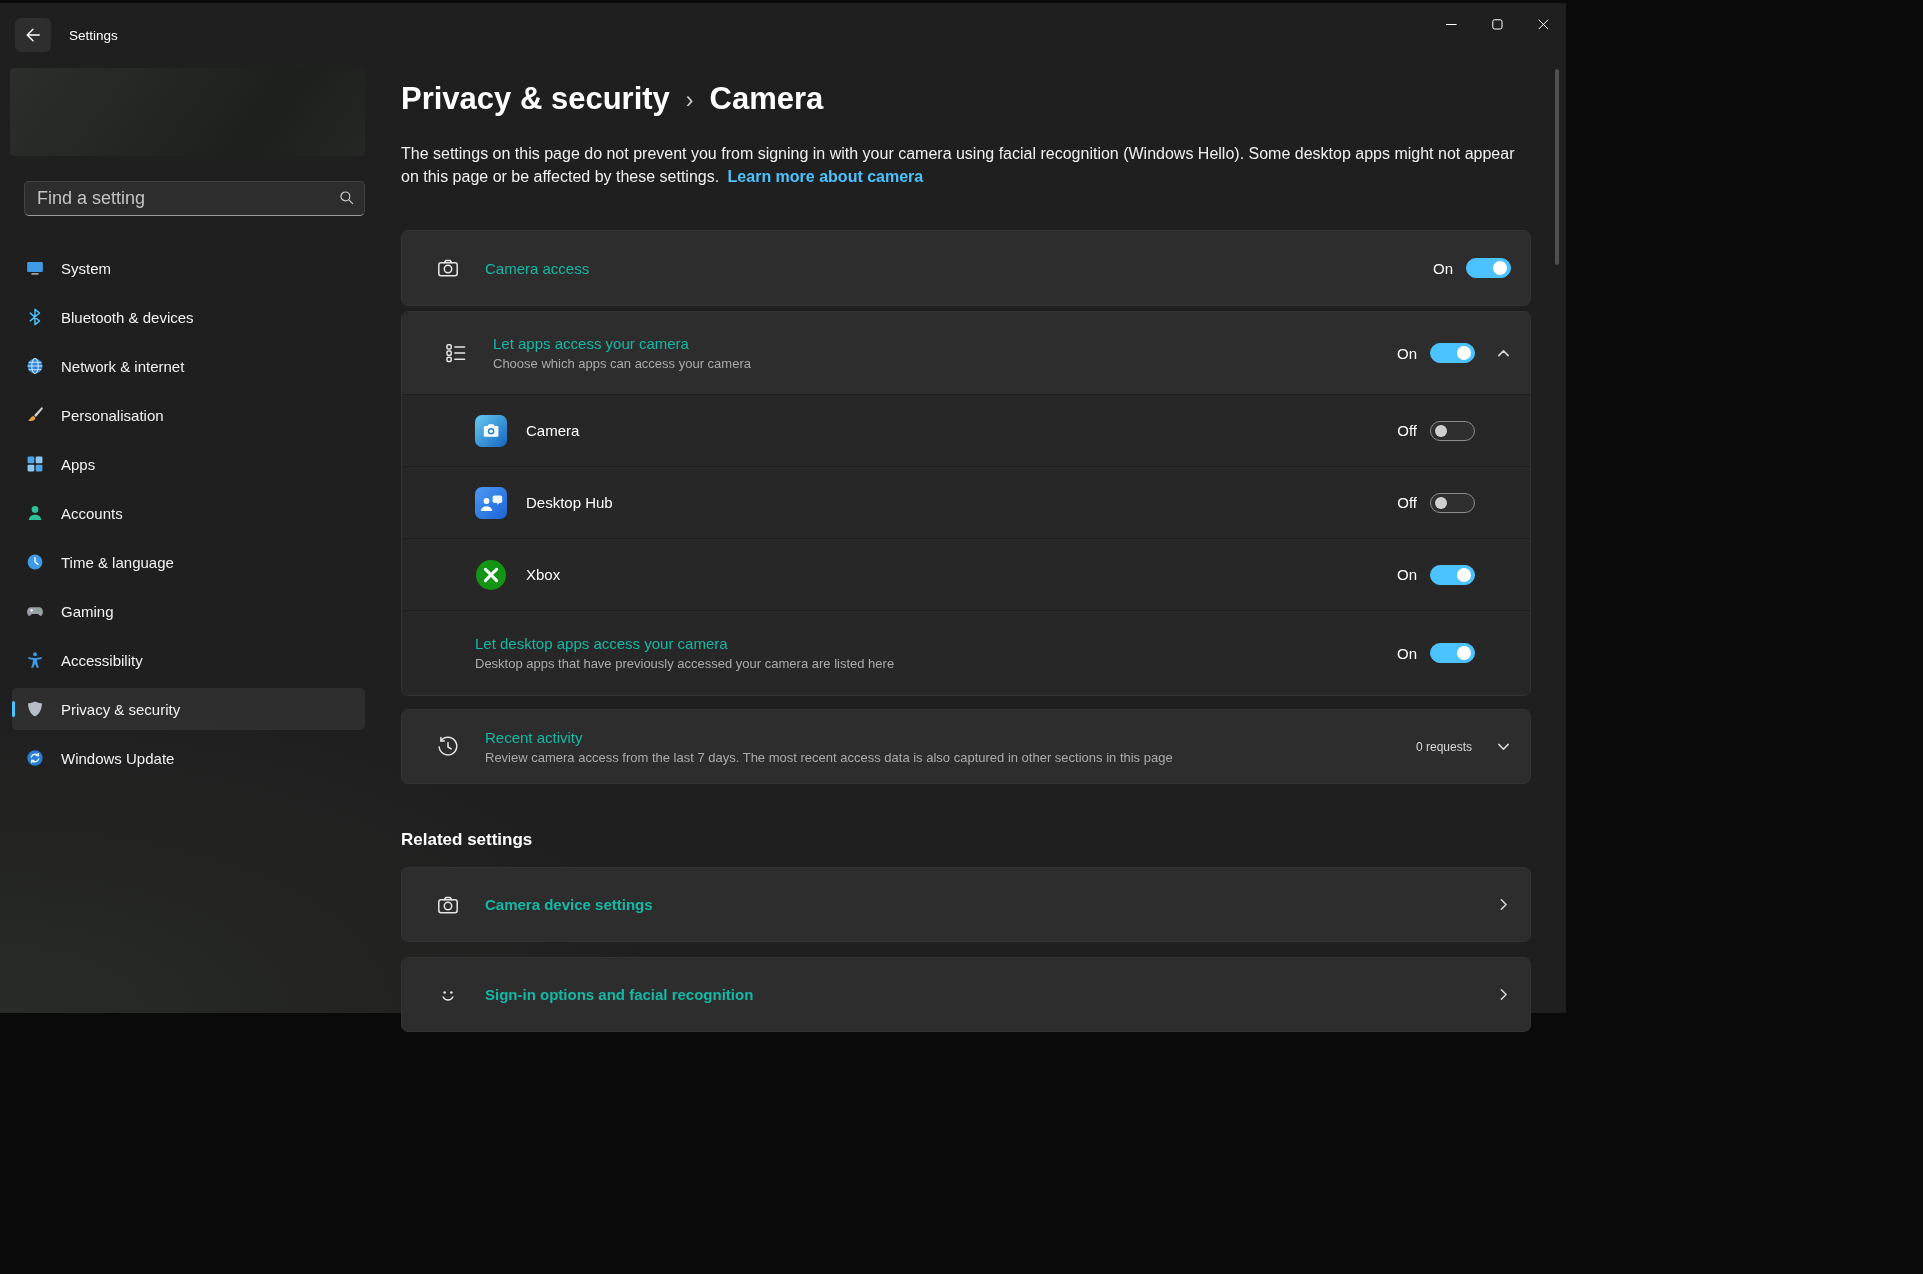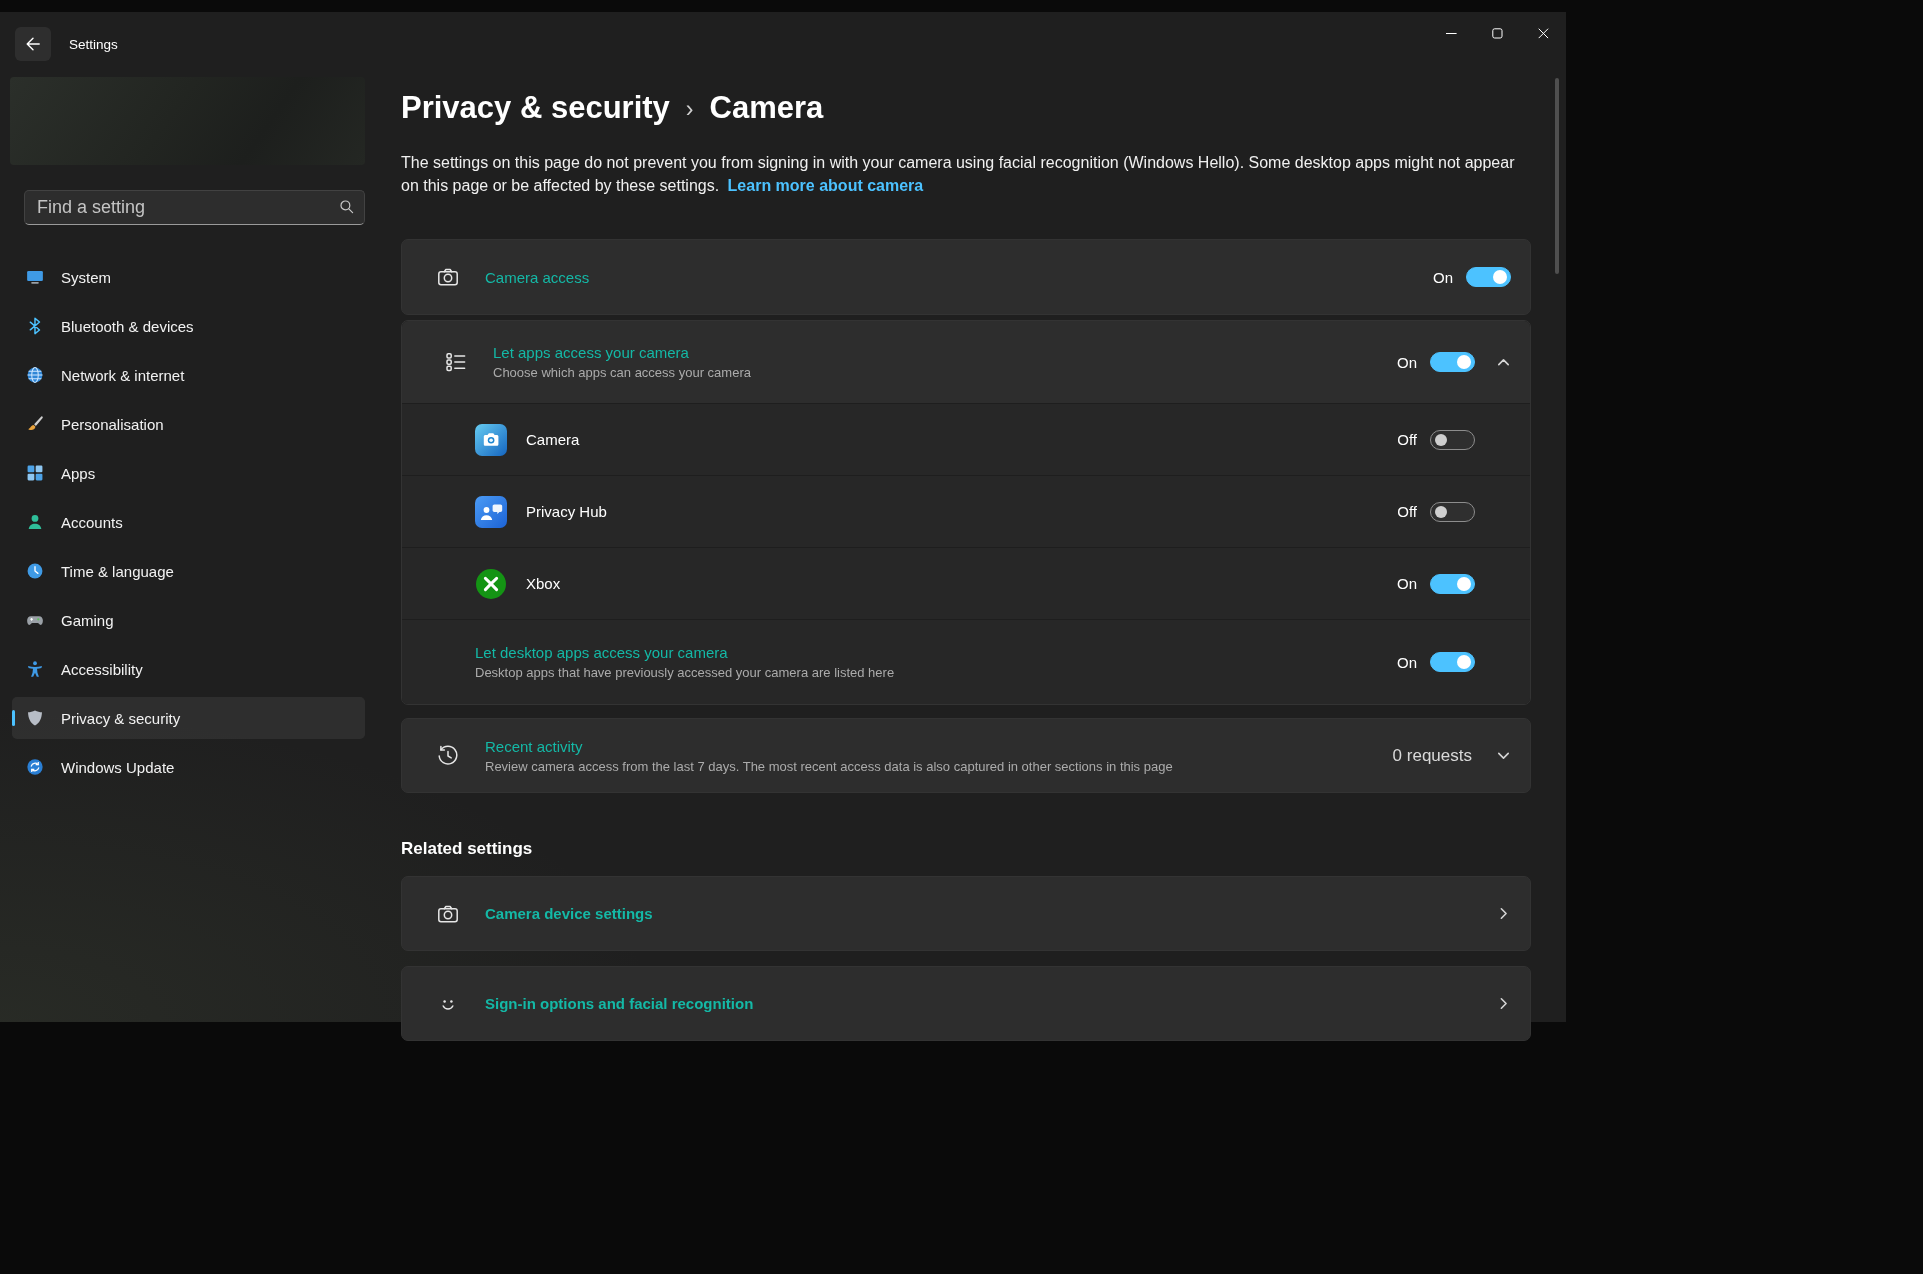--- a/index.html
+++ b/index.html
@@ -1,18 +1,18 @@
 <!DOCTYPE html>
 <html><head>
 <meta charset="utf-8">
 <style>
   * { box-sizing: border-box; margin: 0; padding: 0; }
   html,body { width:1923px; height:1274px; overflow:hidden; background:#0a0a0a;
               font-family:"Liberation Sans", sans-serif; }
-  .window { position:absolute; left:0; top:12px; width:1566px; height:1010px; color:#fff;
+  .window { position:absolute; left:0; top:3px; width:1566px; height:1010px; color:#fff;
             background: radial-gradient(1100px 520px at 0% 100%, rgba(88,104,72,0.16), rgba(0,0,0,0) 60%), #1f1f1f; }
 
   
   .titlebar { height:64px; display:flex; align-items:center; position:relative; }
   .back-btn { width:36px; height:34px; margin-left:15px; border-radius:6px; background:rgba(255,255,255,0.07);
               display:flex; align-items:center; justify-content:center; cursor:pointer; }
   .tb-title { margin-left:18px; font-size:13.5px; color:#fff; }
   .win-controls { position:absolute; right:0; top:0; display:flex; }
   .win-btn { width:46px; height:42px; display:flex; align-items:center; justify-content:center; cursor:pointer; }
 
@@ -70,21 +70,21 @@
   
   .expander { margin-top:5px; border:1px solid #333333; border-radius:7px; overflow:hidden; }
   .exp-header { height:82px; background:#2d2d2d; display:flex; align-items:center; padding:0 19px 0 26px; cursor:pointer; }
   .exp-row { display:flex; align-items:center; height:72px; background:#272727;
              border-top:1px solid #1e1e1e; padding:0 55px 0 73px; }
   .exp-row.tall { height:85px; }
   .app-icon { width:32px; height:32px; flex:none; display:flex; }
   .row-title { font-size:15px; color:#fff; margin-left:19px; }
 
   .activity-card { margin-top:13px; height:75px; padding:0 19px 0 18px; }
-  .activity-value { font-size:17px; color:#d9d9d9; }
+  .activity-value { font-size:12px; color:#d9d9d9; }
   .activity-card .chev { margin-left:24px; }
 
   .related-heading { margin-top:46px; font-size:17px; font-weight:700; color:#fff; }
   .related-card { margin-top:17px; height:75px; padding:0 19px 0 18px; cursor:pointer; }
   .related-card + .related-card { margin-top:15px; }
   .related-card .card-title { font-weight:600; }
 
   
   .scrollbar { position:absolute; top:66px; right:7px; width:4px; bottom:8px; }
   .scroll-thumb { position:absolute; top:0; width:4px; height:196px; border-radius:2px; background:#4f4f4f; cursor:pointer; }
@@ -346,21 +346,21 @@
                       <stop offset="0" stop-color="#4b9bf5"></stop>
                       <stop offset="1" stop-color="#1c63d6"></stop>
                     </linearGradient>
                   </defs>
                   <rect width="32" height="32" rx="7" fill="url(#fbg)"></rect>
                   <circle cx="11.5" cy="14" r="2.9" fill="#fff"></circle>
                   <path d="M5.8 24c.5-3.2 2.7-4.8 5.7-4.8s5.2 1.6 5.7 4.8Z" fill="#fff"></path>
                   <path d="M19.3 8.6h6.2c.9 0 1.7.8 1.7 1.7v4c0 .9-.8 1.7-1.7 1.7h-1.1l-2.1 2.1v-2.1h-3c-.9 0-1.7-.8-1.7-1.7v-4c0-.9.8-1.7 1.7-1.7Z" fill="#fff" opacity="0.92"></path>
                 </svg>
             </span>
-            <span class="row-title">Privacy Hub</span>
+            <span class="row-title">Desktop Hub</span>
             <div class="card-right">
               <span class="state-label">Off</span>
               <div class="toggle"></div>
             </div>
           </div>
 
           <div class="exp-row">
             <span class="app-icon">
               <svg width="32" height="32" viewBox="0 0 32 32">
                   <circle cx="16" cy="16" r="15" fill="#149414"></circle>

